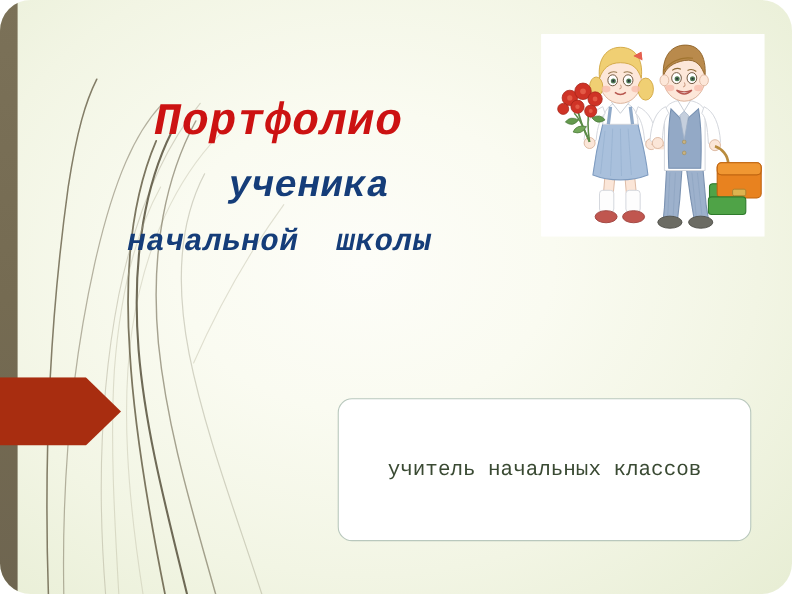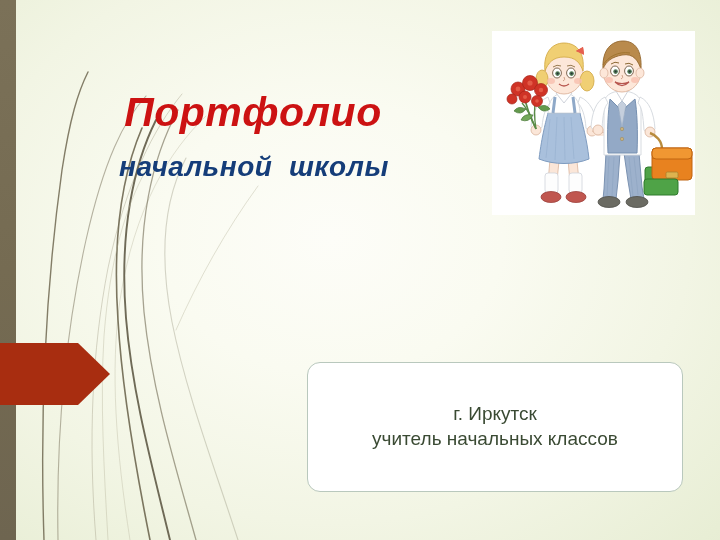--- a/index.html
+++ b/index.html
@@ -5,29 +5,30 @@
   html, body {
     margin: 0;
     padding: 0;
     background: #ffffff;
   }
   #slide {
     position: relative;
     width: 720px;
     height: 540px;
     overflow: hidden;
-    font-family: Liberation Sans, sans-serif;
+    font-family: Liberation Mono, monospace;
     background:
       radial-gradient(ellipse 780px 620px at 46% 44%,
         #fdfdf8 0%,
         #fafbf1 22%,
         #f2f5e4 46%,
         #e8eed5 68%,
         #dfe6c9 88%,
         #d9e1c0 100%);
+    border-radius: 28px;
   }
 
   
   #left-bar {
     position: absolute;
     left: 0;
     top: 0;
     width: 16px;
     height: 540px;
     background: linear-gradient(180deg, #7b7158 0%, #756b52 50%, #6e6550 100%);
@@ -142,20 +143,21 @@
       <path d="M176 330 C 198 280, 226 230, 258 186" stroke="#b6b39c" stroke-width="1.0" opacity="0.4"></path>
     </g>
   </svg>
 
   <svg id="arrow" viewBox="0 0 110 62" preserveAspectRatio="none">
     <polygon points="0,0 78,0 110,31 78,62 0,62" fill="#a82d10"></polygon>
   </svg>
 
   <div id="title-block">
     <div class="title-line" id="title-line-1">Портфолио</div>
+    <div class="title-line" id="title-line-2">ученика</div>
     <div class="title-line" id="title-line-3">начальной  школы</div>
   </div>
 
   <div id="clipart">
     <svg width="203" height="184" viewBox="0 0 203 184">
       <rect x="0" y="0" width="203" height="184" fill="#ffffff"></rect>
 
       <path d="M58 128 L56 152 L55 163 L64 163 L65 150 L67 130 Z" fill="#fbe6d8" stroke="#d9b49c" stroke-width="0.8"></path>
       <path d="M76 128 L78 152 L80 163 L89 163 L87 150 L85 130 Z" fill="#fbe6d8" stroke="#d9b49c" stroke-width="0.8"></path>
       <rect x="53" y="142" width="13" height="20" rx="3" fill="#fdfdfd" stroke="#cfd3da" stroke-width="0.8"></rect>
@@ -297,17 +299,16 @@
         <rect x="160" y="117" width="40" height="32" rx="4" fill="#e8821f" stroke="#c06510" stroke-width="1"></rect>
         <path d="M160 127 L200 127" stroke="#c06510" stroke-width="1"></path>
         <rect x="160" y="117" width="40" height="11" rx="4" fill="#f09732" stroke="#c06510" stroke-width="1"></rect>
         <rect x="174" y="141" width="12" height="6" rx="1.5" fill="#ddb34f" stroke="#a9822f" stroke-width="0.8"></rect>
         <rect x="152" y="148" width="34" height="16" rx="3" fill="#4fa347" stroke="#2f7a2c" stroke-width="1"></rect>
       </g>
     </svg>
   </div>
 
   <div id="author-box">
-    <div class="author-line">г. Иркутск</div>
     <div class="author-line">учитель начальных классов</div>
   </div>
 
 </div>
 
 </body></html>

